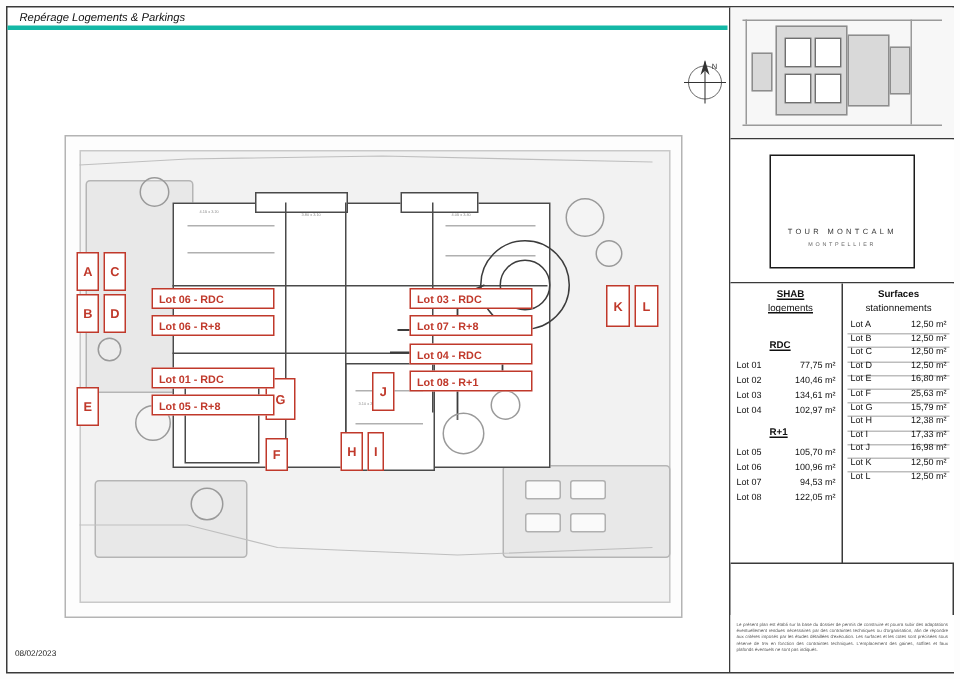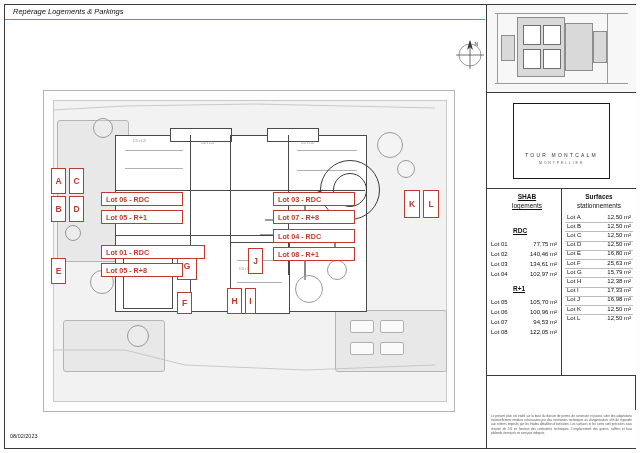--- a/index.html
+++ b/index.html
@@ -15,21 +15,21 @@
     background:#fdfdfd;
   }
   .frame{
     position:absolute;left:4px;top:4px;width:632px;height:445px;
     border:1px solid #3a3a3a;
     background:#ffffff;
     box-sizing:border-box;
   }
   .title-bar{
     position:absolute;left:5px;top:5px;width:480px;height:15px;
-    border-bottom:1px solid #14b8a6;
+    border-bottom:3px solid #14b8a6;
     box-sizing:border-box;
   }
   .title-bar .t{
     position:absolute;left:8px;top:2px;
     font-size:7.5px;font-style:italic;color:#111;
   }
   
   .right-col{
     position:absolute;left:486px;top:5px;width:149px;height:443px;
     border-left:1px solid #3a3a3a;
@@ -194,22 +194,22 @@
     <div class="pkbox" style="left:172px;top:272px;width:15px;height:22px;">F</div>
 
     <div class="pkbox" style="left:243px;top:228px;width:15px;height:26px;">J</div>
     <div class="pkbox" style="left:222px;top:268px;width:15px;height:26px;">H</div>
     <div class="pkbox" style="left:240px;top:268px;width:11px;height:26px;">I</div>
 
     <div class="pkbox" style="left:399px;top:170px;width:16px;height:28px;">K</div>
     <div class="pkbox" style="left:418px;top:170px;width:16px;height:28px;">L</div>
 
     <div class="lotbox" style="left:96px;top:172px;width:82px;height:14px;">Lot 06 - RDC</div>
-    <div class="lotbox" style="left:96px;top:190px;width:82px;height:14px;">Lot 05 - R+1</div>
-    <div class="lotbox" style="left:96px;top:225px;width:104px;height:14px;">Lot 01 - RDC</div>
+    <div class="lotbox" style="left:96px;top:190px;width:82px;height:14px;">Lot 06 - R+8</div>
+    <div class="lotbox" style="left:96px;top:225px;width:82px;height:14px;">Lot 01 - RDC</div>
     <div class="lotbox" style="left:96px;top:243px;width:82px;height:14px;">Lot 05 - R+8</div>
 
     <div class="lotbox" style="left:268px;top:172px;width:82px;height:14px;">Lot 03 - RDC</div>
     <div class="lotbox" style="left:268px;top:190px;width:82px;height:14px;">Lot 07 - R+8</div>
     <div class="lotbox" style="left:268px;top:209px;width:82px;height:14px;">Lot 04 - RDC</div>
     <div class="lotbox" style="left:268px;top:227px;width:82px;height:14px;">Lot 08 - R+1</div>
   </div>
 
   <div class="date">08/02/2023</div>
 

